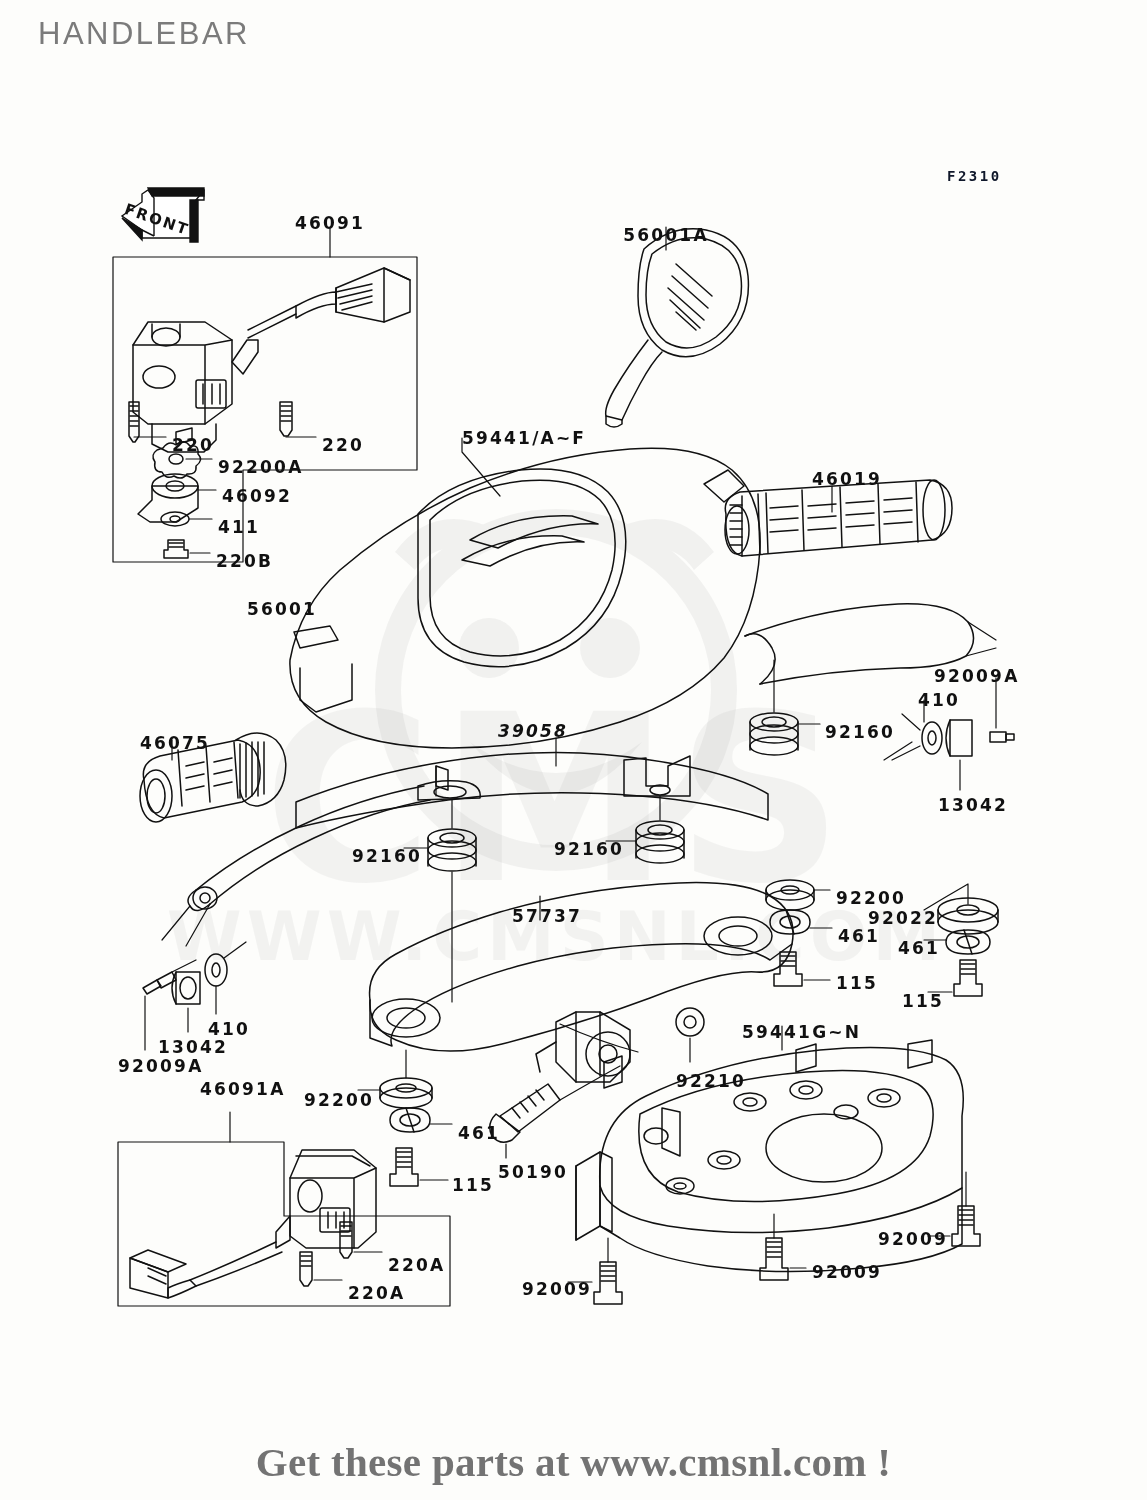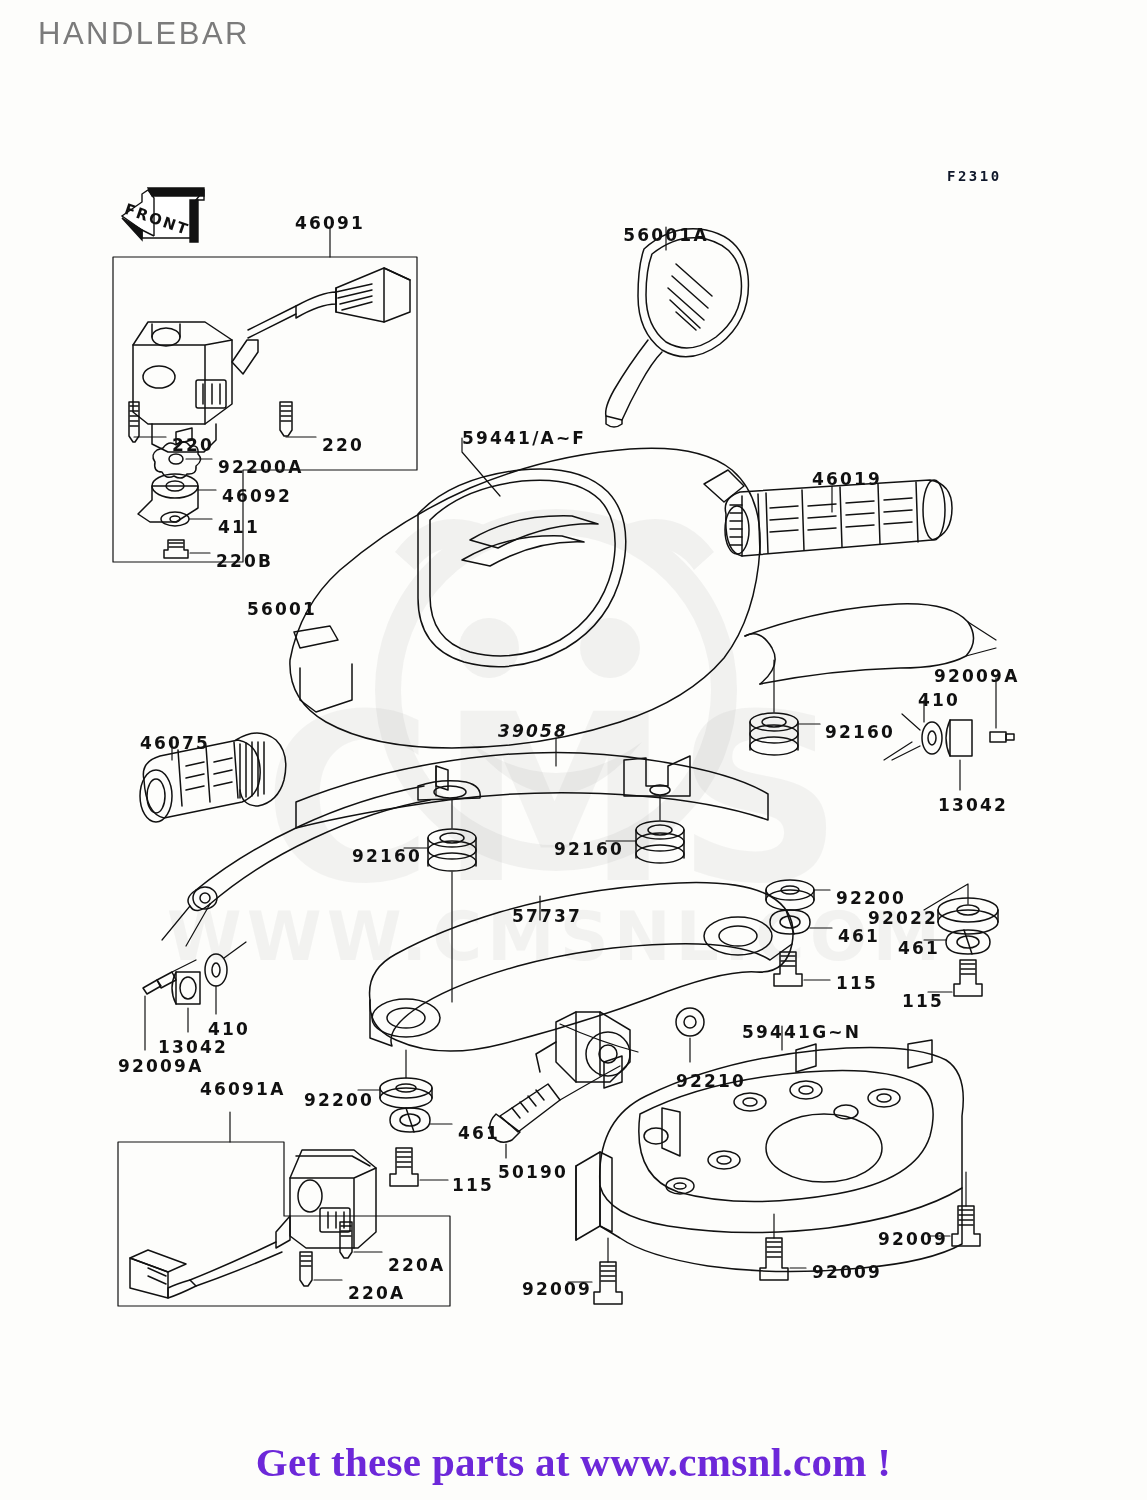--- a/index.html
+++ b/index.html
@@ -12,21 +12,21 @@
     font-size:31px;letter-spacing:2.5px;color:#7b7b7b;font-weight:400;
   }
   #figure-code{
     position:absolute;left:947px;top:168px;
     font-family:"DejaVu Sans Mono","Liberation Mono",monospace;
     font-size:14px;font-weight:700;letter-spacing:2.5px;color:#0f172a;
   }
   #footer-cta{
     position:absolute;left:0;top:1438px;width:1147px;text-align:center;
     font-family:"Liberation Serif", serif;
-    font-weight:700;font-size:41px;color:#6d28d9;letter-spacing:0.3px;
+    font-weight:700;font-size:41px;color:#737373;letter-spacing:0.3px;
   }
   
   #canvas{position:absolute;left:0;top:0;width:1147px;height:1420px;}
   #canvas svg{position:absolute;left:0;top:0;}
   .wm{position:absolute;left:0;top:0;width:1147px;height:1420px;pointer-events:none;}
   
   .lbl{
     position:absolute;
     font-family:"DejaVu Sans","Liberation Sans",sans-serif;
     font-size:17px;font-weight:700;color:#111;letter-spacing:2.2px;

